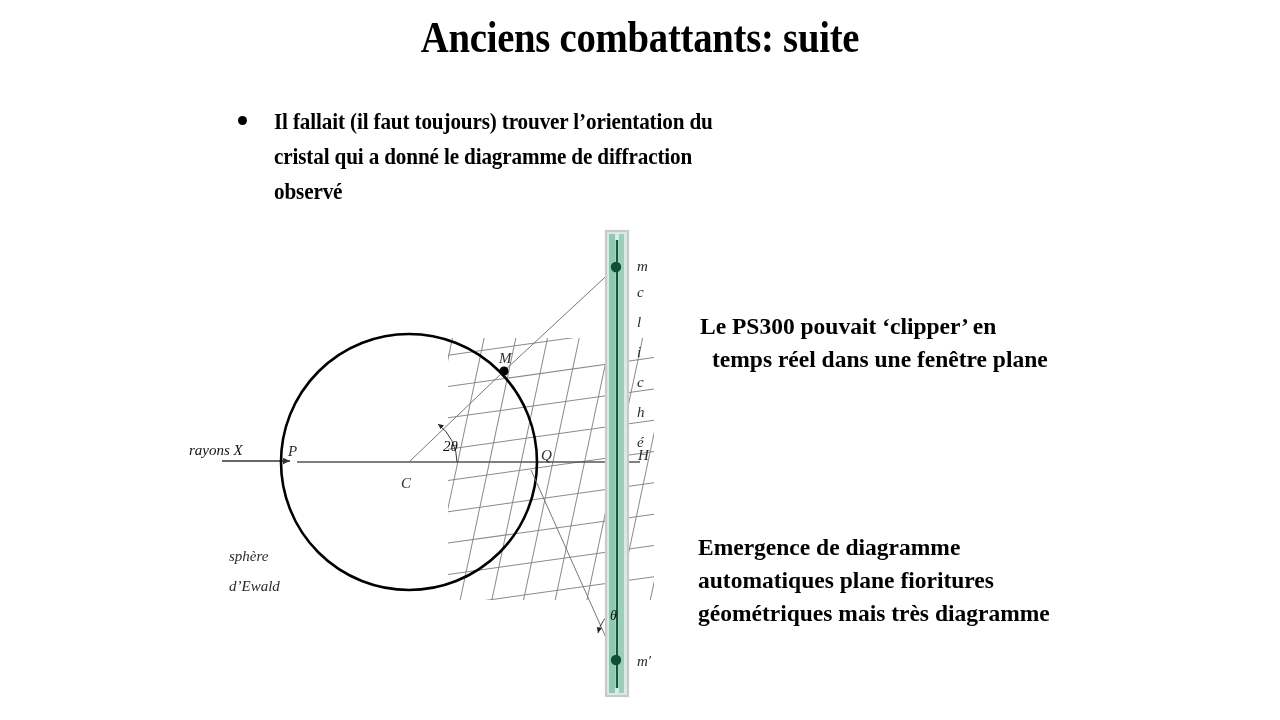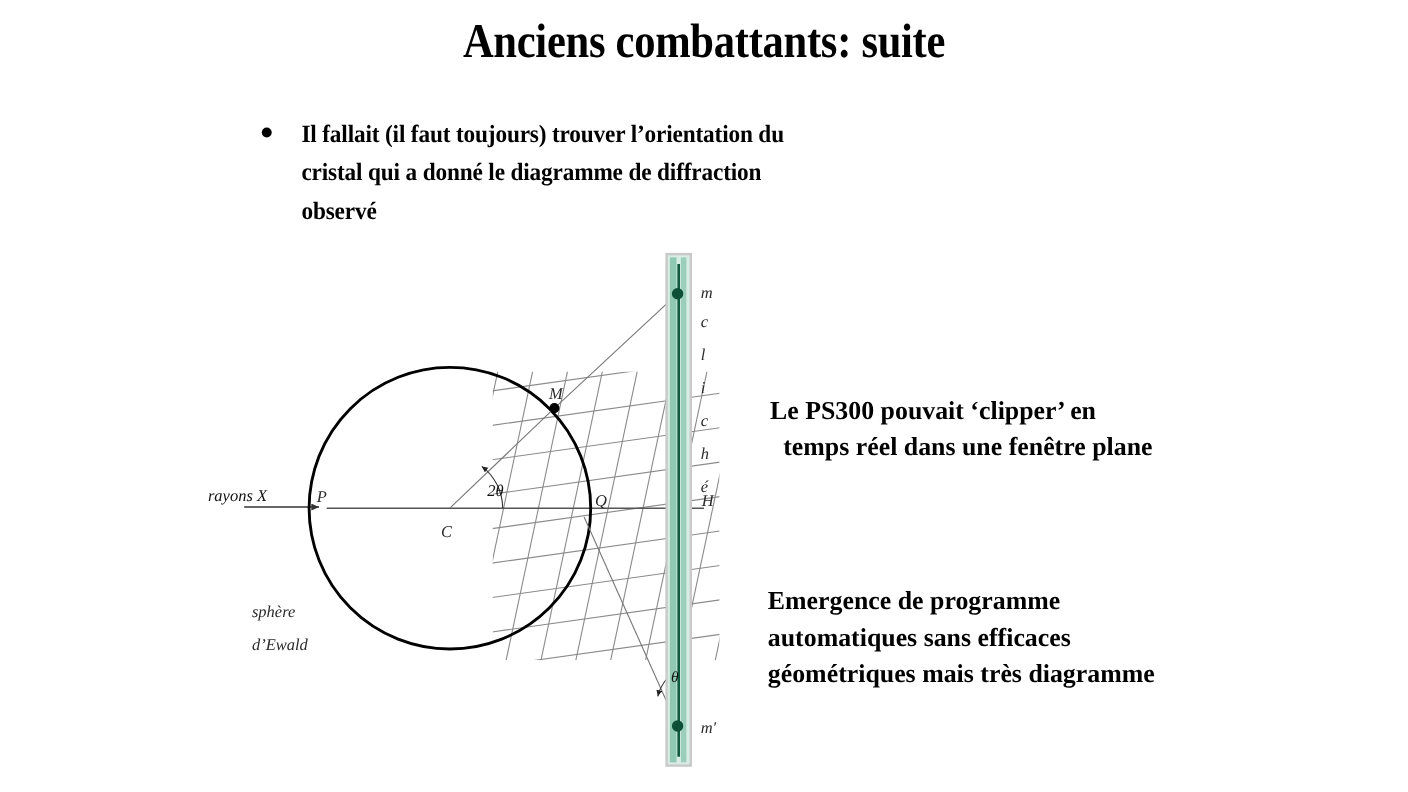--- a/index.html
+++ b/index.html
@@ -77,21 +77,20 @@
     line-height: 31px;
     font-weight: normal;
   }
   #ps300-block {
     left: 700px;
     top: 310px;
     width: 490px;
     font-size: 23.5px;
     line-height: 33px;
     font-weight: bold;
-    margin-top: 48px;
   }
   #ps300-block .l2 { padding-left: 12px; }
   #roci-block {
     left: 698px;
     top: 420px;
     width: 480px;
     font-size: 23.5px;
     line-height: 33px;
     font-weight: bold;
   }
@@ -234,18 +233,18 @@
 
   <div class="rt" id="ps300-block">
     <div>Le PS300 pouvait ‘clipper’ en</div>
     <div class="l2">temps réel dans une fenêtre plane</div>
   </div>
 
   <div class="rt" id="roci-block">
   </div>
 
   <div class="rt" id="emergence-block">
-    <div>Emergence de programme</div>
-    <div>automatiques sans efficaces</div>
+    <div>Emergence de diagramme</div>
+    <div>automatiques plane fioritures</div>
     <div>géométriques mais très diagramme</div>
   </div>
 
 </div>
 
 </body></html>

